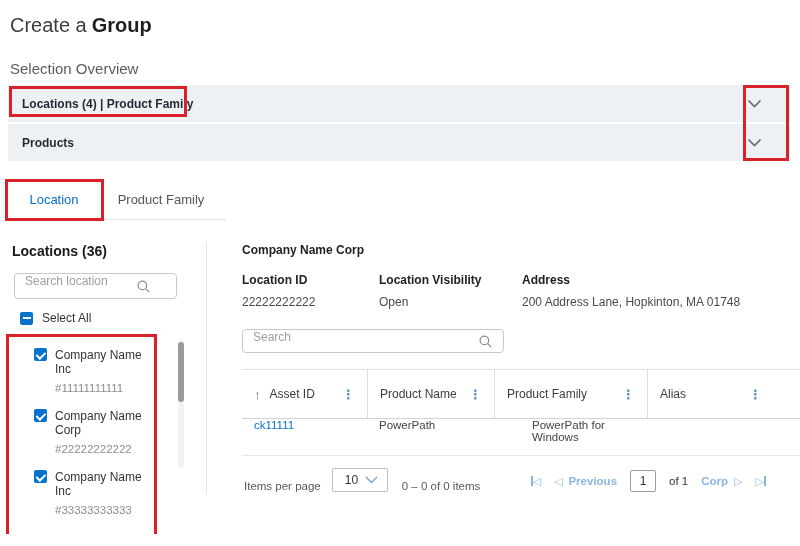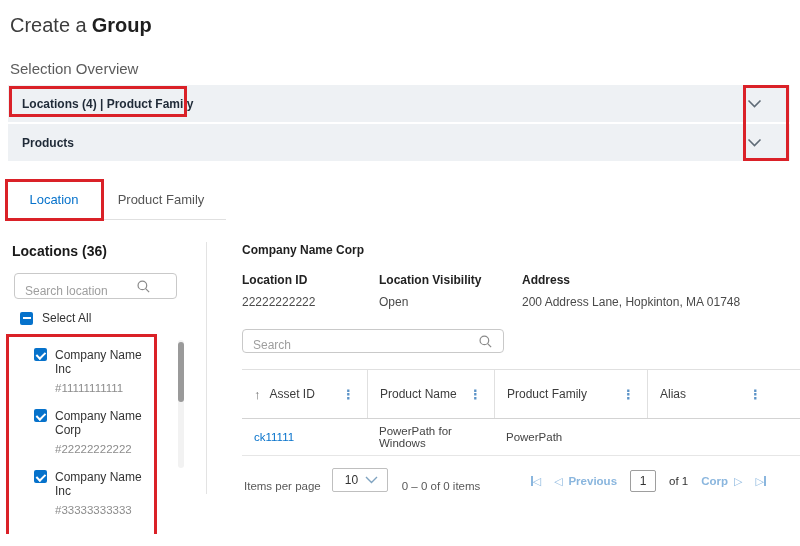--- a/index.html
+++ b/index.html
@@ -33,21 +33,21 @@
   .tab.active::after { content:""; position:absolute; left:0; right:0; bottom:-2px; height:3px; background:#0672cb; }
   .tab.inactive { width:126px; color:#555; }
 
   
   .content { display:flex; margin:22px 0 0 10px; align-items:flex-start; }
   .left-col { position:relative; width:218px; flex:none; }
   .v-divider { position:absolute; left:196px; top:0; width:1px; height:252px; background:#e3e3e3; }
 
   .left-heading { font-size:14px; font-weight:700; color:#1a1a1a; margin:1px 0 0 2px; line-height:16px; }
 
-  .search-box { position:relative; height:26px; border:1px solid #c9c9c9; border-radius:4px; display:flex; align-items:flex-end; background:#fff; }
+  .search-box { position:relative; height:26px; border:1px solid #c9c9c9; border-radius:4px; display:flex; align-items:flex-start; background:#fff; }
   .search-box input { border:0; outline:0; flex:1; font-size:12px; color:#333; padding:0 28px 0 10px; background:transparent; font-family:inherit; }
   .search-box input::placeholder { color:#9e9e9e; }
   .search-left { width:163px; margin:14px 0 0 4px; }
   .search-left .search-icon { position:absolute; right:25px; top:5px; }
   .search-right { width:262px; margin:20px 0 0 0; height:24px; }
   .search-right .search-icon { position:absolute; right:10px; top:4px; }
 
   .select-all { display:flex; align-items:center; gap:9px; margin:12px 0 0 10px; font-size:12px; color:#333; height:14px; }
 
   
@@ -71,21 +71,21 @@
   .detail-label { font-size:12px; font-weight:700; color:#222; line-height:13px; }
   .detail-value { font-size:12px; color:#4a4a4a; margin-top:9px; line-height:13px; }
 
   .assets-table { width:558px; margin-top:16px; }
   .thead { display:flex; height:50px; border-top:1px solid #e0e0e0; border-bottom:1px solid #d3d3d3; }
   .th { display:flex; align-items:center; padding:0 12px; font-size:12px; color:#3c3c3c; }
   .th + .th { border-left:1px solid #e0e0e0; }
   .th .kebab { margin-left:auto; color:#5c93c7; font-size:13px; font-weight:700; cursor:pointer; }
   .sort-arrow { color:#6f6f6f; font-size:13px; margin-right:9px; cursor:pointer; }
   .c1 { width:125px; } .c2 { width:127px; } .c3 { width:153px; } .c4 { flex:1; padding-right:38px; }
-  .trow { display:flex; height:37px; align-items:center; border-bottom:1px solid #e6e6e6; }
+  .trow { display:flex; height:37px; border-bottom:1px solid #e6e6e6; }
   .td { padding:0 12px; font-size:11.5px; color:#444; }
   .td-link { color:#0672cb; cursor:pointer; }
 
   .pagination { display:flex; align-items:flex-end; height:36px; font-size:11.5px; color:#595959; padding-left:2px; }
   .ipp-label { margin-right:11px; }
   .ipp-select { width:56px; height:24px; border:1px solid #bfbfbf; border-radius:2px; display:flex; align-items:center; padding:0 9px 0 12px; cursor:pointer; }
   .ipp-select .val { font-size:12px; color:#333; }
   .ipp-select .sel-chevron { margin-left:auto; display:flex; }
   .range-text { margin-left:14px; }
   .pager { margin-left:auto; margin-right:34px; display:flex; align-items:center; gap:13px; color:#8ab6de; font-weight:700; }
@@ -231,22 +231,22 @@
             <span>Product Family</span>
             <span class="kebab">⋮</span>
           </div>
           <div class="th c4">
             <span>Alias</span>
             <span class="kebab">⋮</span>
           </div>
         </div>
         <div class="trow">
           <div class="td td-link c1">ck11111</div>
+          <div class="td c3">PowerPath</div>
           <div class="td c2">PowerPath for Windows</div>
-          <div class="td c3">PowerPath</div>
           <div class="td c4"></div>
         </div>
 
         <div class="pagination">
           <span class="ipp-label">Items per page</span>
           <div class="ipp-select">
             <span class="val">10</span>
             <span class="sel-chevron">
               <svg width="13" height="8" viewBox="0 0 13 8">
                   <polyline points="1,1 6.5,6.5 12,1" fill="none" stroke="#7fa3c0" stroke-width="1.4"></polyline>

